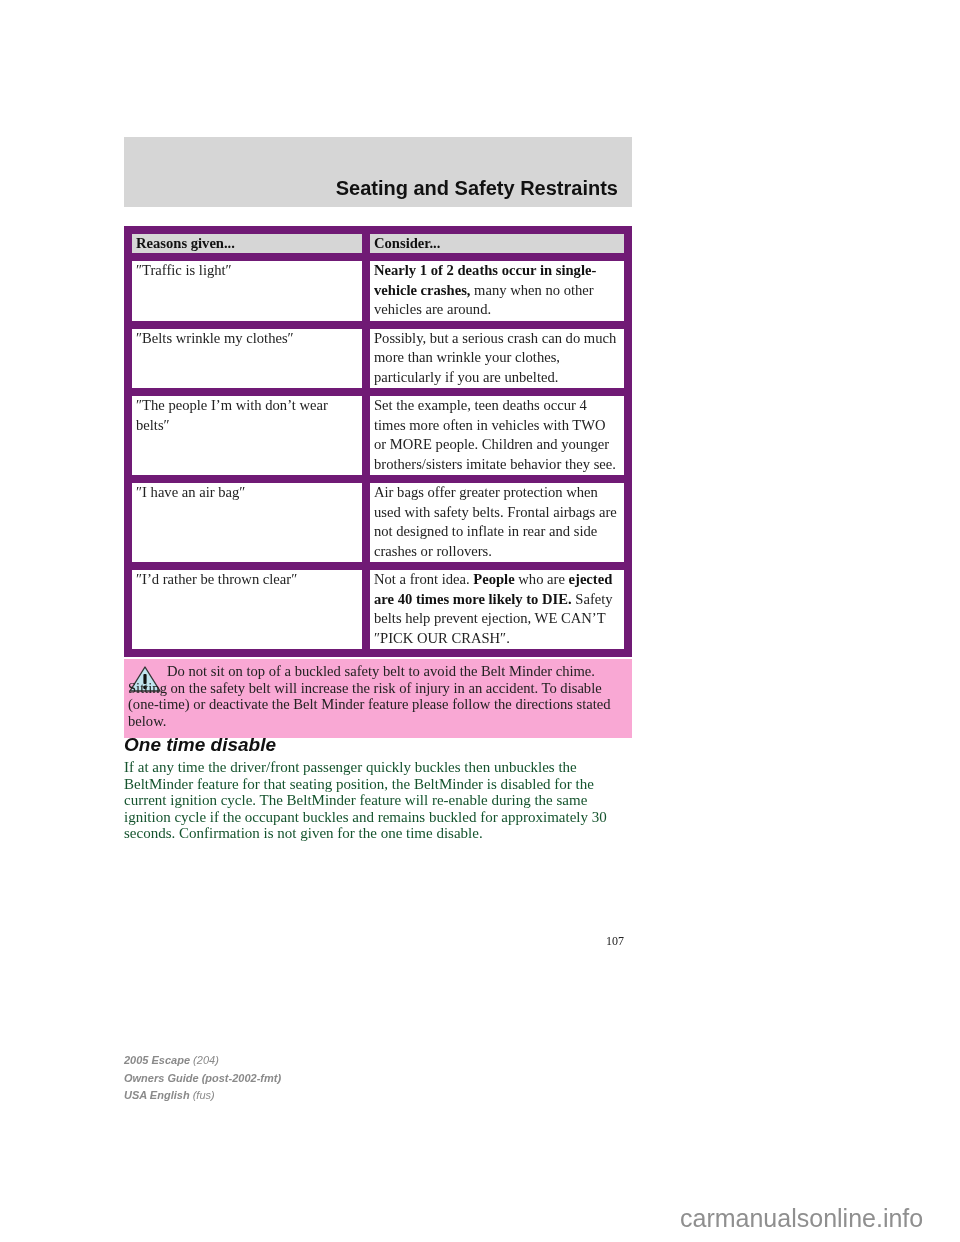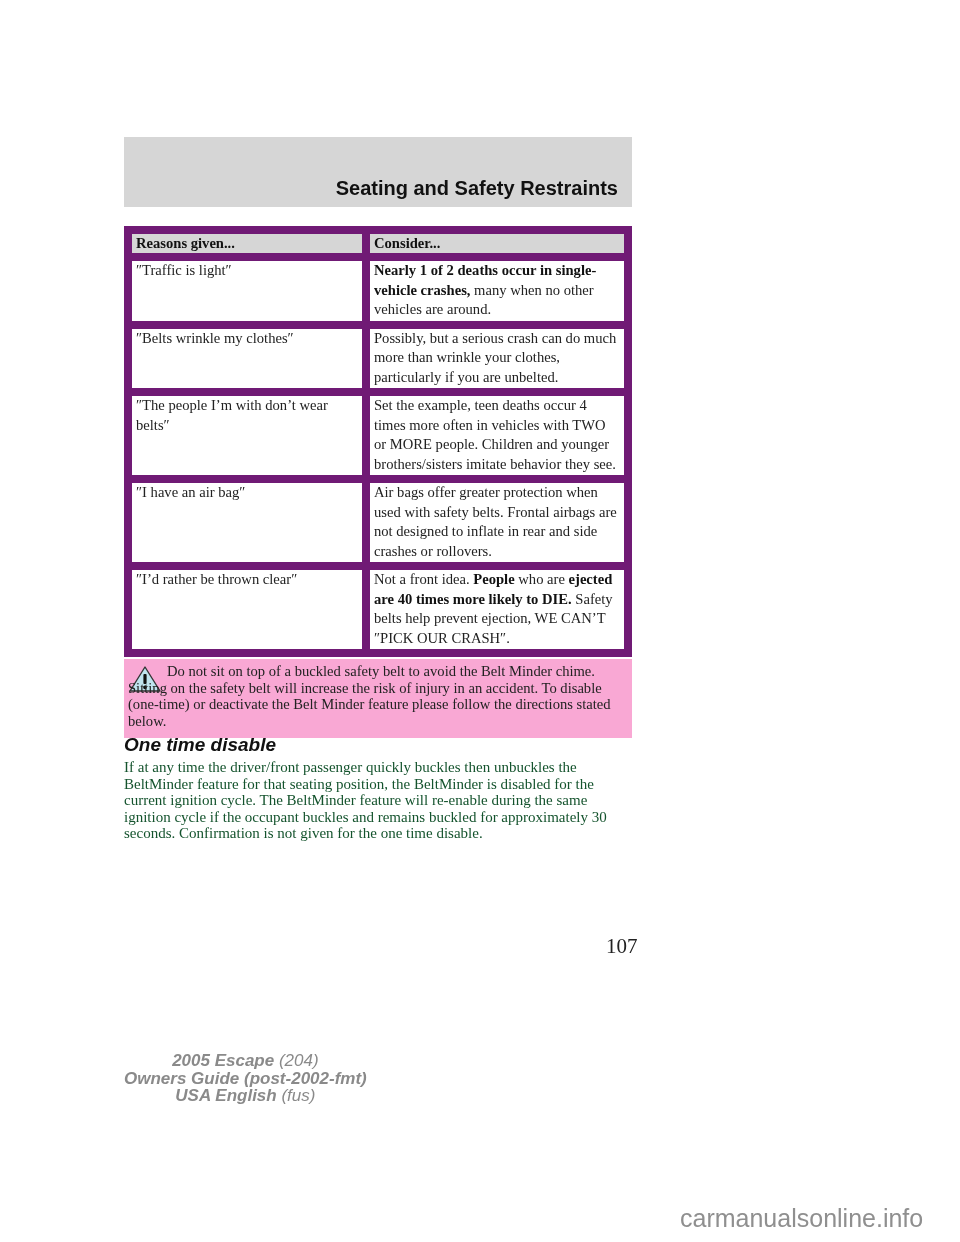--- a/index.html
+++ b/index.html
@@ -42,26 +42,26 @@
     position: absolute; left: 124px; top: 734px;
     font-family: "Liberation Sans", "DejaVu Sans", sans-serif; font-weight: bold; font-style: italic;
     font-size: 19px; color: #111;
   }
   .body-para {
     position: absolute; left: 124px; top: 759px; width: 512px;
     font-family: "Liberation Serif", "DejaVu Serif", serif; font-size: 15px; line-height: 16.5px; color: #14532d;
   }
   .page-number {
     position: absolute; left: 606px; top: 934px;
-    font-family: "Liberation Serif", "DejaVu Serif", serif; font-size: 21px; color: #222;
+    font-family: "Liberation Serif", "DejaVu Serif", serif; font-size: 12px; color: #222;
   }
   .footer {
     position: absolute; left: 124px; top: 1052px;
-    font-family: "Liberation Sans", "DejaVu Sans", sans-serif; font-style: italic; font-size: 17px;
-    line-height: 17.5px; color: #8a8a8a; text-align: center;
+    font-family: "Liberation Sans", "DejaVu Sans", sans-serif; font-style: italic; font-size: 11px;
+    line-height: 17.5px; color: #8a8a8a;
   }
   .footer b { font-weight: bold; }
   .watermark {
     position: absolute; left: 680px; top: 1204px;
     font-family: "Liberation Sans", "DejaVu Sans", sans-serif; font-size: 25px; color: #8f8f8f; text-align: right;
   }
 </style>
 </head>
 <body>
 

